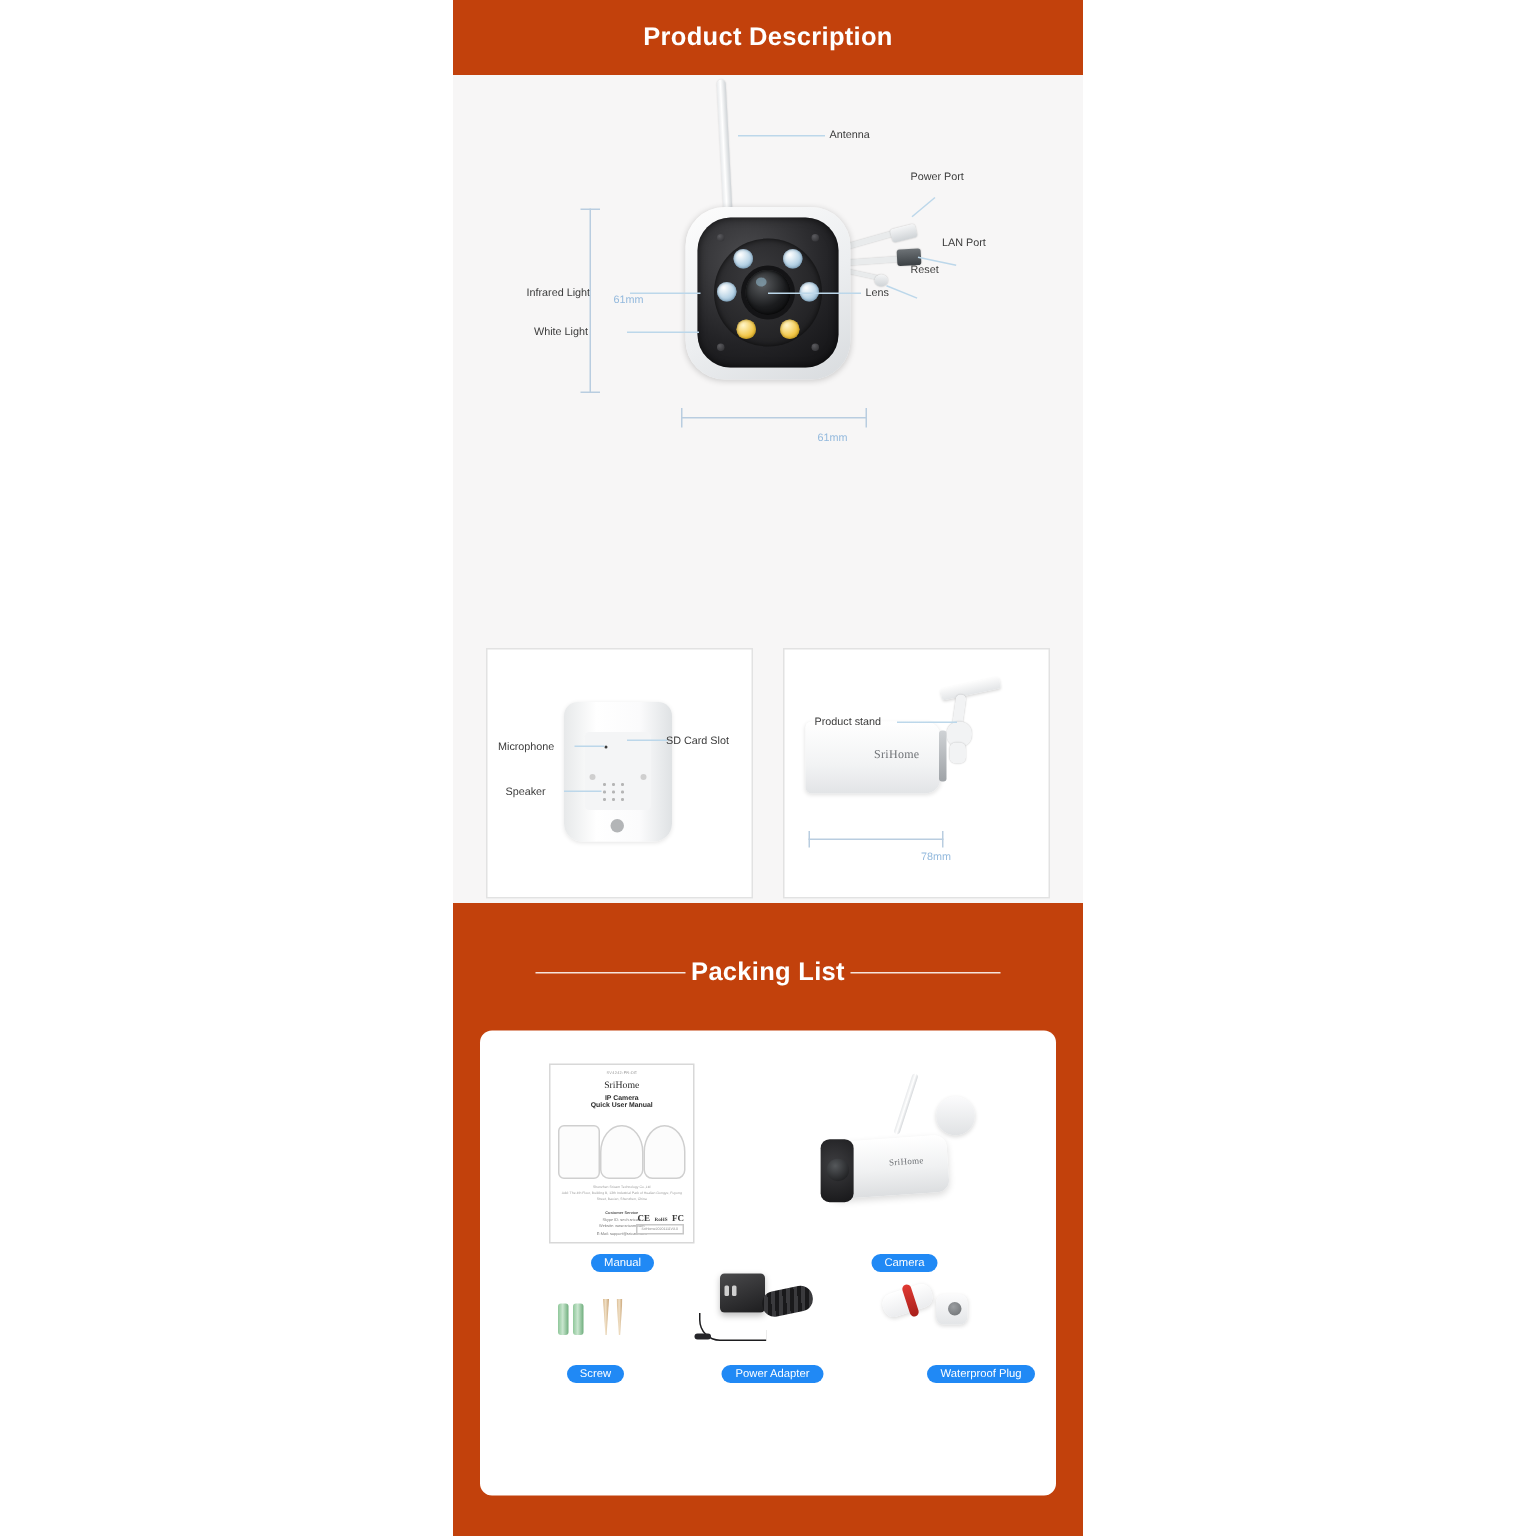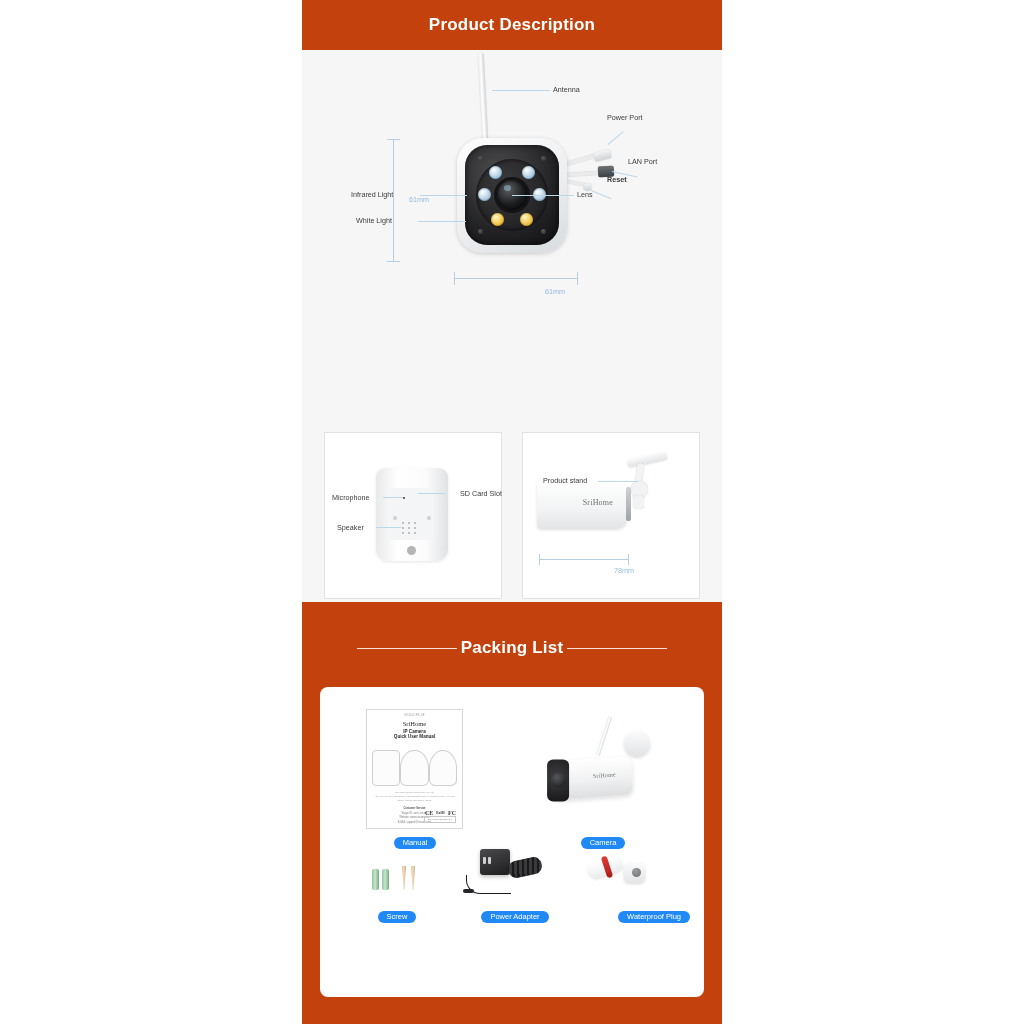--- a/index.html
+++ b/index.html
@@ -217,21 +217,21 @@
       <div class="conn dark" style="left:296px;top:116px;width:16px;height:11px;transform:rotate(-3deg);"></div>
       <div class="conn" style="left:281px;top:133px;width:9px;height:8px;border-radius:50%;"></div>
 
       <div class="lead" style="left:306px;top:94px;width:20px;transform:rotate(-40deg);transform-origin:left center;"></div>
       <div class="lbl" style="left:305px;top:63px;">Power Port</div>
 
       <div class="lead" style="left:310px;top:121px;width:26px;transform:rotate(12deg);transform-origin:left center;"></div>
       <div class="lbl" style="left:326px;top:107px;">LAN Port</div>
 
       <div class="lead" style="left:289px;top:140px;width:22px;transform:rotate(22deg);transform-origin:left center;"></div>
-      <div class="lbl" style="left:305px;top:125px;font-weight:bold;">Reset</div>
+      <div class="lbl" style="left:305px;top:125px;">Reset</div>
 
       <div class="cam-body">
         <div class="face">
           <div class="screw" style="left:13px;top:11px;"></div>
           <div class="screw" style="right:13px;top:11px;"></div>
           <div class="screw" style="left:13px;bottom:11px;"></div>
           <div class="screw" style="right:13px;bottom:11px;"></div>
           <div class="ring">
             <div class="led ir" style="left:13px;top:7px;"></div>
             <div class="led ir" style="right:13px;top:7px;"></div>
@@ -282,21 +282,21 @@
               <i style="left:12px;top:10px;"></i>
           </div>
         </div>
         <div class="dot" style="left:31px;bottom:6px;width:9px;height:9px;background:#b3b5b7;"></div>
       </div>
 
       <div class="lead" style="left:58px;top:64px;width:20px;"></div>
       <div class="lbl" style="left:7px;top:60px;">Microphone</div>
 
       <div class="lead" style="left:93px;top:60px;width:27px;"></div>
-      <div class="lbl" style="left:119px;top:56px;margin-left:16px;">SD Card Slot</div>
+      <div class="lbl" style="left:119px;top:56px;">SD Card Slot</div>
 
       <div class="lead" style="left:51px;top:94px;width:25px;"></div>
       <div class="lbl" style="left:12px;top:90px;">Speaker</div>
     </div>
 
     <div class="panel" style="left:220px;top:382px;width:176px;height:165px;">
 
       <div class="stand-plate"></div>
       <div class="stand-arm" style="left:113px;top:30px;width:7px;height:22px;border-radius:3px;transform:rotate(8deg);"></div>
       <div class="stand-arm" style="left:108px;top:48px;width:17px;height:17px;border-radius:8px;"></div>

